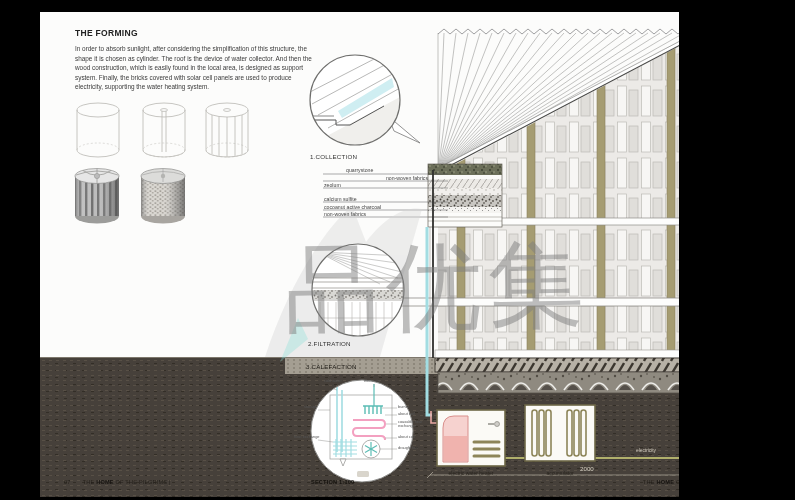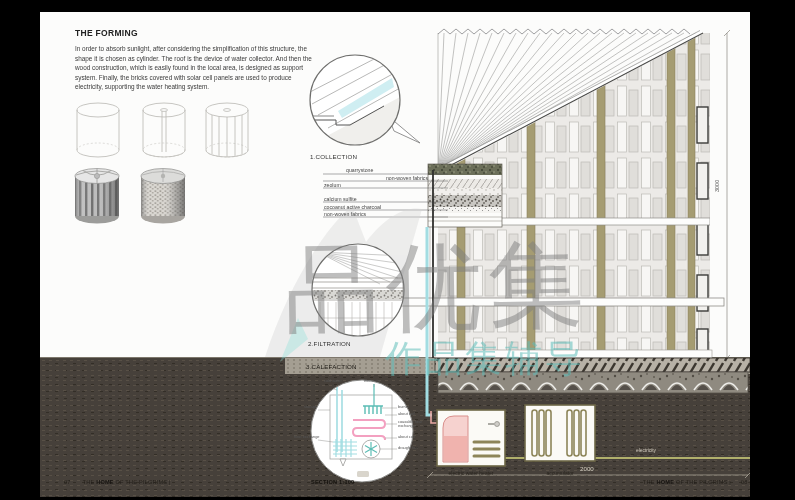--- a/index.html
+++ b/index.html
@@ -1,17 +1,17 @@
 <!DOCTYPE html>
 <html><head>
 <meta charset="utf-8">
 <style>
   html,body{margin:0;padding:0;background:#000;width:795px;height:500px;overflow:hidden;
     font-family:"Liberation Sans","DejaVu Sans",sans-serif;}
-  #page{position:absolute;left:40px;top:12px;width:710px;height:485px;background:#fcfcfb;overflow:hidden;}
+  #page{position:absolute;left:40px;top:12px;width:639px;height:485px;background:#fcfcfb;overflow:hidden;}
   .t{position:absolute;white-space:nowrap;color:#2b2b2b;}
   #title{left:35px;top:16px;font-size:8.5px;font-weight:bold;letter-spacing:.3px;color:#222;}
   #body{left:35px;top:32px;width:238px;font-size:6.4px;line-height:1.5;color:#3a3a3a;white-space:normal;}
   .step{font-size:6.2px;color:#333;letter-spacing:.2px;}
   .lay{font-size:5.2px;color:#444;}
   .tiny{font-size:3.9px;color:#555;white-space:normal;line-height:1.15;}
   #ground{position:absolute;left:0;top:346px;width:710px;height:139px;background-color:#46403a;
     background-image:radial-gradient(#585046 1px,transparent 1.3px),radial-gradient(#332e27 1px,transparent 1.3px);
     background-size:7px 5px,9px 7px;background-position:0 0,3px 2px;}
   #gstrip{position:absolute;left:245px;top:346px;width:465px;height:16px;background:#a49e92;
@@ -390,21 +390,20 @@
   <div class="t tiny" style="left:358px;top:423px;">about coil</div>
   <div class="t tiny" style="left:358px;top:434px;">draught fan</div>
 
   <div class="t dimtext" id="dim3000">3000</div>
   <div class="t dimlight" style="left:540px;top:453px;">2000</div>
   <div class="t eqlabel" style="left:394px;top:458px;width:74px;text-align:center;">electric water heater</div>
   <div class="t eqlabel" style="left:485px;top:458px;width:70px;text-align:center;">accumulator</div>
   <div class="t" style="left:596px;top:436px;font-size:4.8px;color:#d0cabd;">electricity</div>
 
   <div class="t" id="wm-big">品优集</div>
-  <div class="t" id="wm-small">作品集辅导</div>
 
   <div id="pagemark"></div>
   <div class="t foot" style="left:24px;top:467px;">
     <span>07</span><span style="display:inline-block;width:12px;"></span><span>THE </span><b>HOME</b><span> OF THE PILGRIMS |</span>
   </div>
   <div class="t foot" style="left:271px;top:466.5px;font-weight:bold;color:#14110d;">SECTION 1:100</div>
   <div class="t foot" style="left:603px;top:467px;">
     <span>THE </span><b>HOME</b><span> OF THE PILGRIMS |</span><span style="display:inline-block;width:10px;"></span><span>08</span>
   </div>
 </div>

